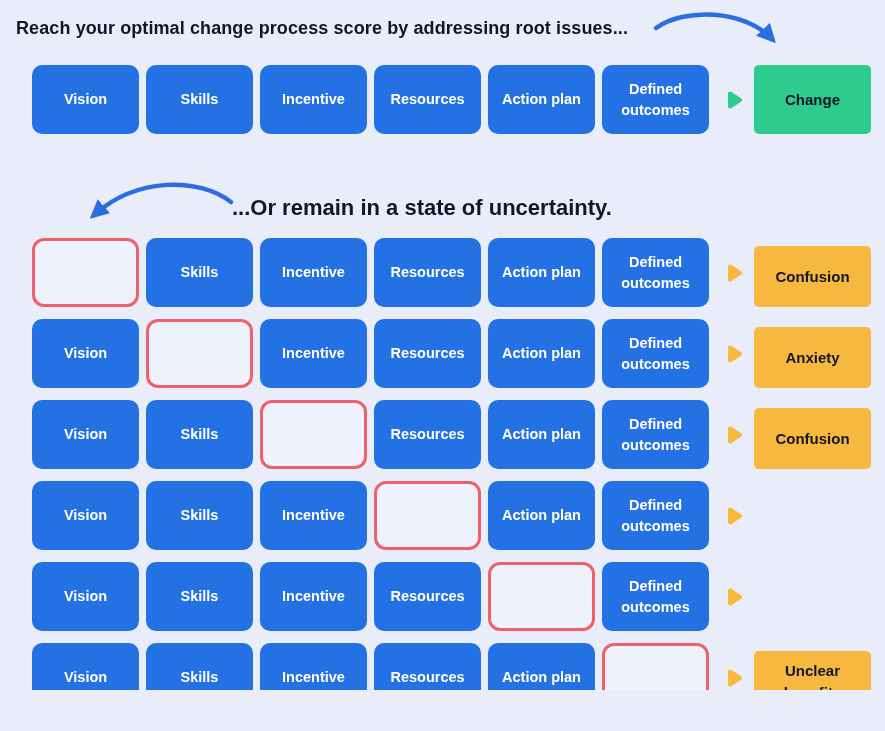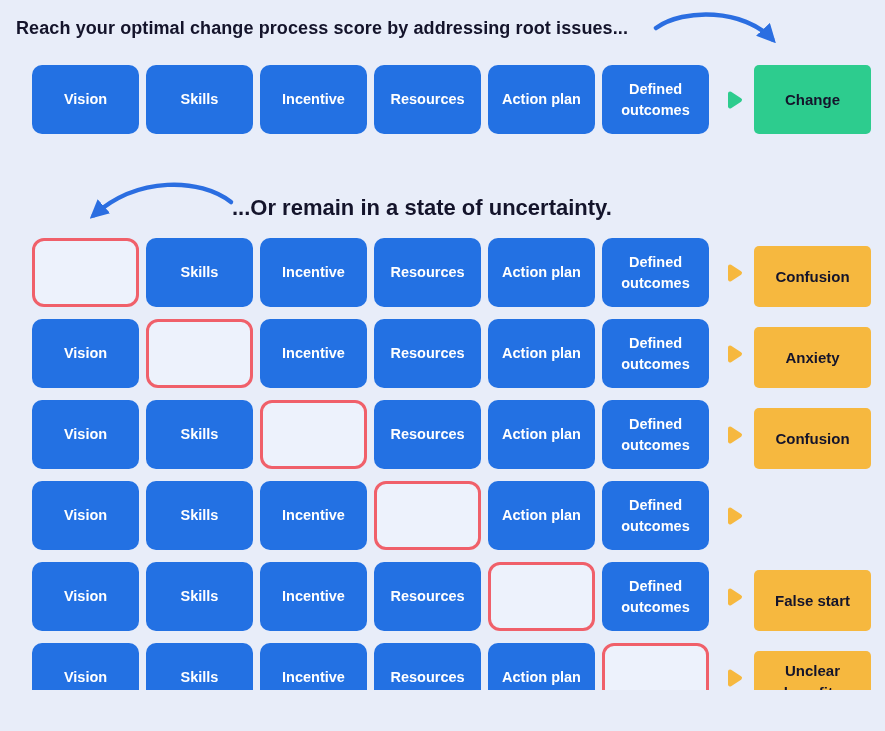--- a/index.html
+++ b/index.html
@@ -145,21 +145,20 @@
         <div class="cell blue">Skills</div>
         <div class="cell blue">Incentive</div>
         <div class="cell blue">Resources</div>
         <div class="cell empty"></div>
         <div class="cell blue">Defined outcomes</div>
         <div class="chev">
           <svg width="16" height="20" viewBox="0 0 16 20">
             <path d="M3 3.5 L13 10 L3 16.5 Z" fill="#f6b83f" stroke="#f6b83f" stroke-width="4" stroke-linejoin="round" stroke-linecap="round"></path>
           </svg>
         </div>
-        <div class="outcome yellow">False start</div>
       </div>
       <div class="row" style="top: 643px;">
         <div class="cell blue">Vision</div>
         <div class="cell blue">Skills</div>
         <div class="cell blue">Incentive</div>
         <div class="cell blue">Resources</div>
         <div class="cell blue">Action plan</div>
         <div class="cell empty"></div>
         <div class="chev">
           <svg width="16" height="20" viewBox="0 0 16 20">

